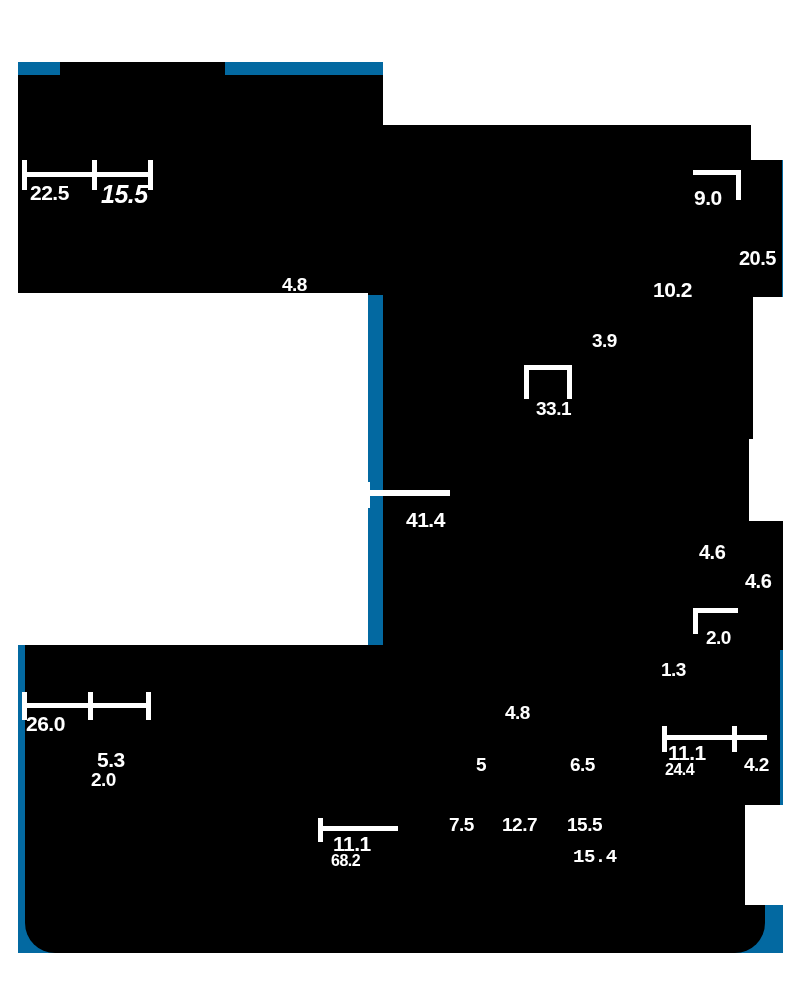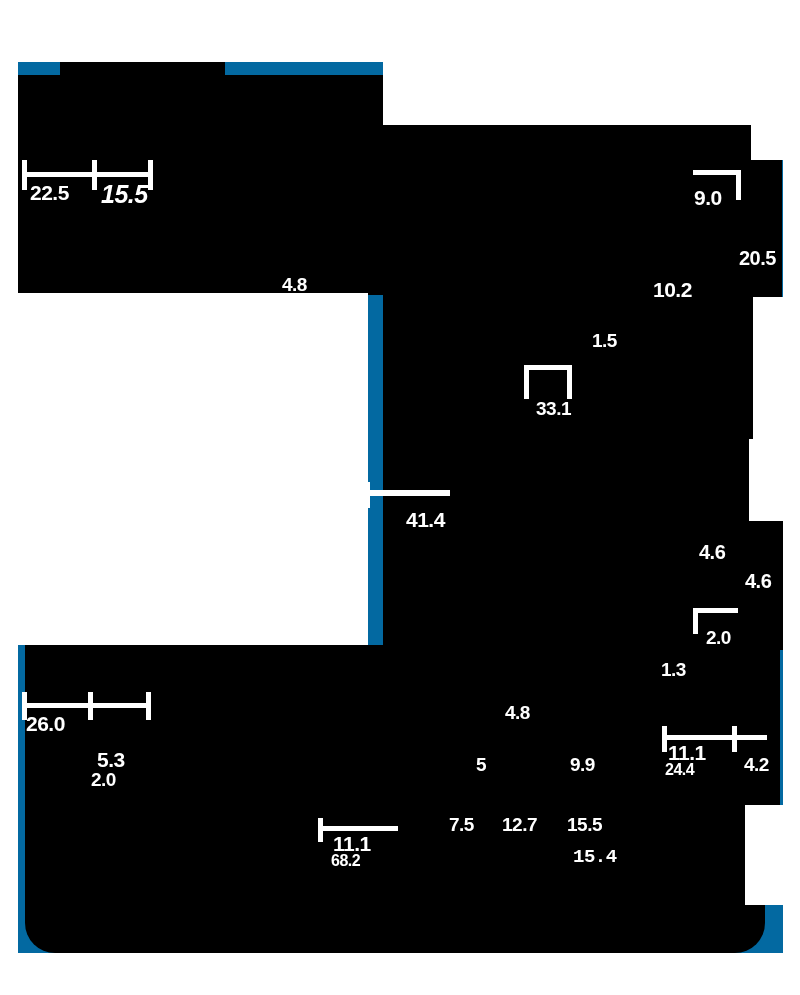--- a/index.html
+++ b/index.html
@@ -109,33 +109,33 @@
 
   <div class="tick" style="left:693px; top:170px; width:46px; height:5px;"></div>
   <div class="tick" style="left:736px; top:170px; width:5px; height:30px;"></div>
 
   <div class="label" style="left:30px;  top:182px; font-size:21px;">22.5</div>
   <div class="label" style="left:101px; top:182px; font-size:25px;font-style:italic;">15.5</div>
   <div class="label" style="left:282px; top:275px; font-size:19px;">4.8</div>
   <div class="label" style="left:694px; top:187px; font-size:21px;">9.0</div>
   <div class="label" style="left:739px; top:248px; font-size:20px;">20.5</div>
   <div class="label" style="left:653px; top:279px; font-size:21px;">10.2</div>
-  <div class="label" style="left:592px; top:331px; font-size:19px;">1.5</div>
+  <div class="label" style="left:592px; top:331px; font-size:19px;">3.9</div>
   <div class="label" style="left:536px; top:399px; font-size:19px;">33.1</div>
   <div class="label" style="left:406px; top:509px; font-size:21px;">41.4</div>
   <div class="label" style="left:699px; top:542px; font-size:20px;">4.6</div>
   <div class="label" style="left:745px; top:571px; font-size:20px;">4.6</div>
   <div class="label" style="left:706px; top:628px; font-size:19px;">2.0</div>
   <div class="label" style="left:661px; top:660px; font-size:19px;">1.3</div>
   <div class="label" style="left:26px;  top:713px; font-size:21px;">26.0</div>
   <div class="label" style="left:97px;  top:713px; font-size:21px;margin-top:36px;">5.3</div>
   <div class="label" style="left:91px;  top:770px; font-size:19px;">2.0</div>
   <div class="label" style="left:505px; top:703px; font-size:19px;">4.8</div>
   <div class="label" style="left:476px; top:755px; font-size:19px;">5</div>
-  <div class="label" style="left:570px; top:755px; font-size:19px;">9.9</div>
+  <div class="label" style="left:570px; top:755px; font-size:19px;">6.5</div>
   <div class="label" style="left:668px; top:742px; font-size:21px;">11.1</div>
   <div class="label" style="left:665px; top:762px; font-size:16px;text-align:right;">24.4</div>
   <div class="label" style="left:744px; top:755px; font-size:19px;">4.2</div>
   <div class="label" style="left:449px; top:815px; font-size:19px;">7.5</div>
   <div class="label" style="left:502px; top:815px; font-size:19px;">12.7</div>
   <div class="label" style="left:567px; top:815px; font-size:19px;">15.5</div>
   <div class="label" style="left:573px; top:848px; font-size:19px;font-family:Liberation Mono, monospace;">15.4</div>
   <div class="label" style="left:333px; top:833px; font-size:21px;">11.1</div>
   <div class="label" style="left:331px; top:853px; font-size:16px;">68.2</div>
 

